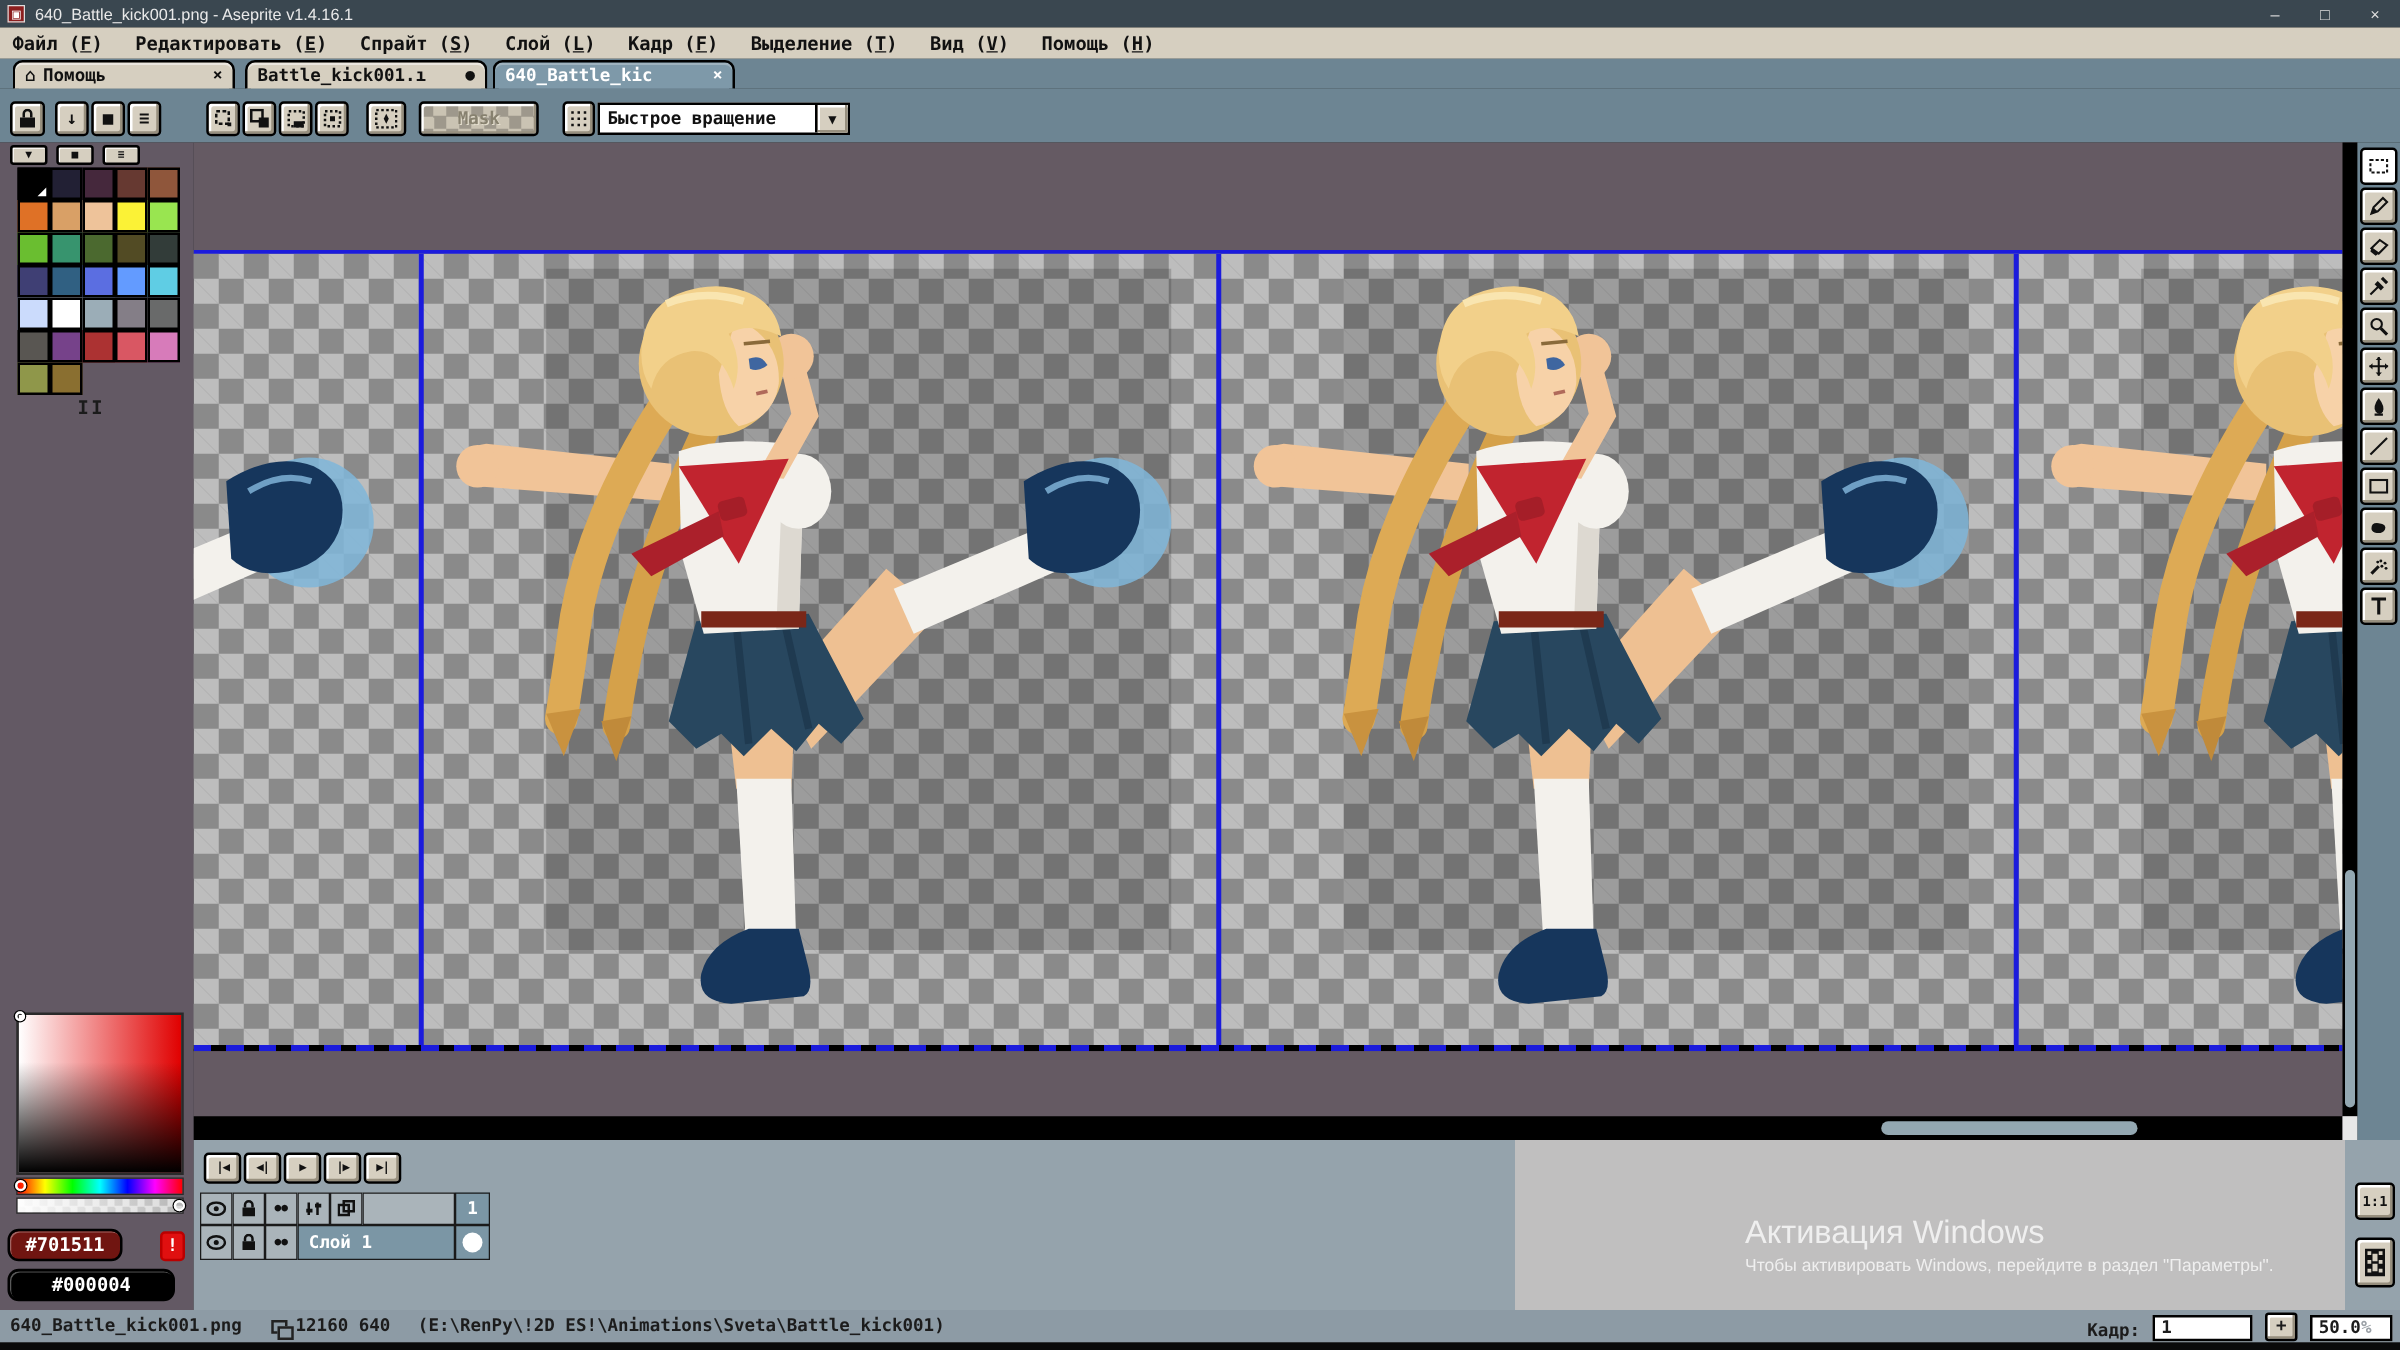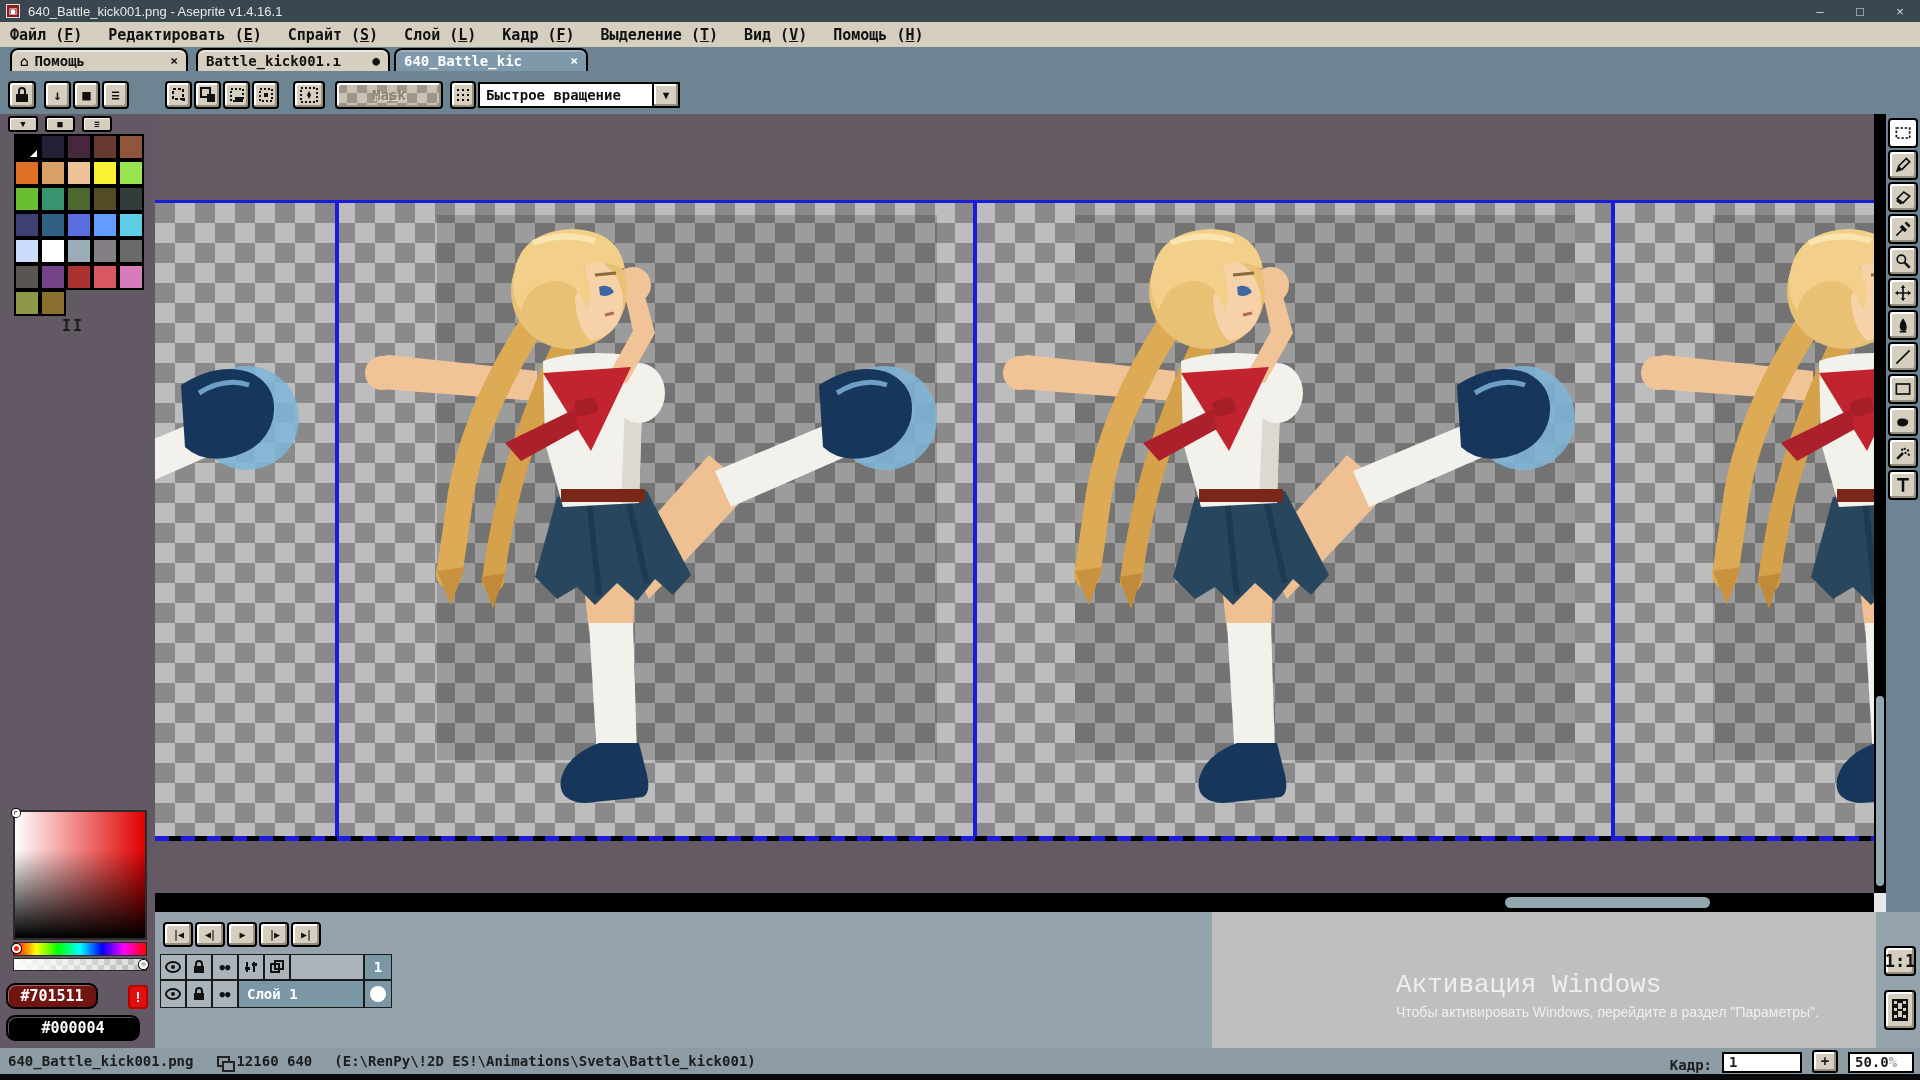--- a/index.html
+++ b/index.html
@@ -116,29 +116,29 @@
   .pb-btn{position:absolute;top:10px;width:30px;height:25px;background:#d6cfc0;border:2px solid #000;
       border-radius:4px;box-shadow:inset -2px -2px 0 #978f7e, inset 2px 2px 0 #fff;
       display:flex;align-items:center;justify-content:center;font-size:10px;letter-spacing:-1px;}
   .tl-cell{position:absolute;border:1px solid #1a1a1a;background:#aab4ba;
       display:flex;align-items:center;justify-content:center;}
   .tl-blue{background:#7b96a5;color:#fff;font-size:14px;}
   #cel-dot{width:16px;height:16px;border-radius:50%;background:#fff;}
 
   #lightpanel{position:absolute;left:1057px;top:0;width:664px;height:136px;background:#c0bfbf;}
   #wm-title{position:absolute;left:184px;top:58px;color:rgba(255,255,255,.75);
-      font-family:Liberation Mono, monospace;font-weight:400;font-size:26px;}
+      font-family:Liberation Sans, sans-serif;font-weight:400;font-size:26px;}
   #wm-sub{position:absolute;left:184px;top:92px;color:rgba(255,255,255,.75);
       font-family:"Liberation Sans",sans-serif;font-weight:400;font-size:14px;white-space:nowrap;}
   #tooltip{position:absolute;left:380px;top:94px;width:268px;height:34px;background:#d6cfc0;
       border:2px solid #000;border-radius:4px;box-shadow:inset 0 0 0 2px #fff;
       display:flex;align-items:center;justify-content:center;font-size:15px;z-index:5;}
   #zoom-ratio-btn{position:absolute;left:1729px;top:34px;width:32px;height:30px;background:#d6cfc0;
       border:2px solid #000;border-radius:4px;display:flex;align-items:center;justify-content:center;
-      font-size:17px;box-shadow:inset -2px -2px 0 #978f7e, inset 2px 2px 0 #fff;}
+      font-size:11px;box-shadow:inset -2px -2px 0 #978f7e, inset 2px 2px 0 #fff;}
   #film-btn{position:absolute;left:1729px;top:78px;width:32px;height:40px;background:#d6cfc0;
       border:2px solid #000;border-radius:4px;display:flex;align-items:center;justify-content:center;
       box-shadow:inset -2px -2px 0 #978f7e, inset 2px 2px 0 #fff;}
 
   
   #statusbar{left:0;top:1048px;width:1920px;height:26px;background:#8d9ba5;
       display:flex;align-items:center;font-size:14px;color:#1c1c1c;}
   #status-size-icon{width:13px;height:11px;border:2px solid #222;position:relative;margin:0 6px 0 24px;}
   #status-size-icon::after{content:"";position:absolute;left:3px;top:3px;width:9px;height:7px;
       border:2px solid #222;background:#8d9ba5;}
@@ -229,21 +229,21 @@
         </svg>
     </div>
 
     <div class="btn3d" style="left:293px;width:32px;">
       <svg width="18" height="16" viewBox="0 0 18 16">
           <rect x="1" y="1" width="16" height="14" fill="none" stroke="#111" stroke-width="2" stroke-dasharray="2 2"></rect>
           <path d="M9 4 L11 8 L9 12 L7 8 Z" fill="#111"></path>
         </svg>
     </div>
 
-    <div class="btn3d" id="mask-btn" style="left:335px;width:108px;">
+    <div class="btn3d" id="mask-btn" style="left:335px;width:96px;">
       <span>Mask</span>
     </div>
 
     <div class="btn3d" style="left:450px;width:26px;">
       <svg width="14" height="14" viewBox="0 0 14 14">
           <g fill="#111">
             <rect x="1" y="1" width="2" height="2"></rect>
             <rect x="6" y="1" width="2" height="2"></rect>
             <rect x="11" y="1" width="2" height="2"></rect>
             <rect x="1" y="6" width="2" height="2"></rect>

